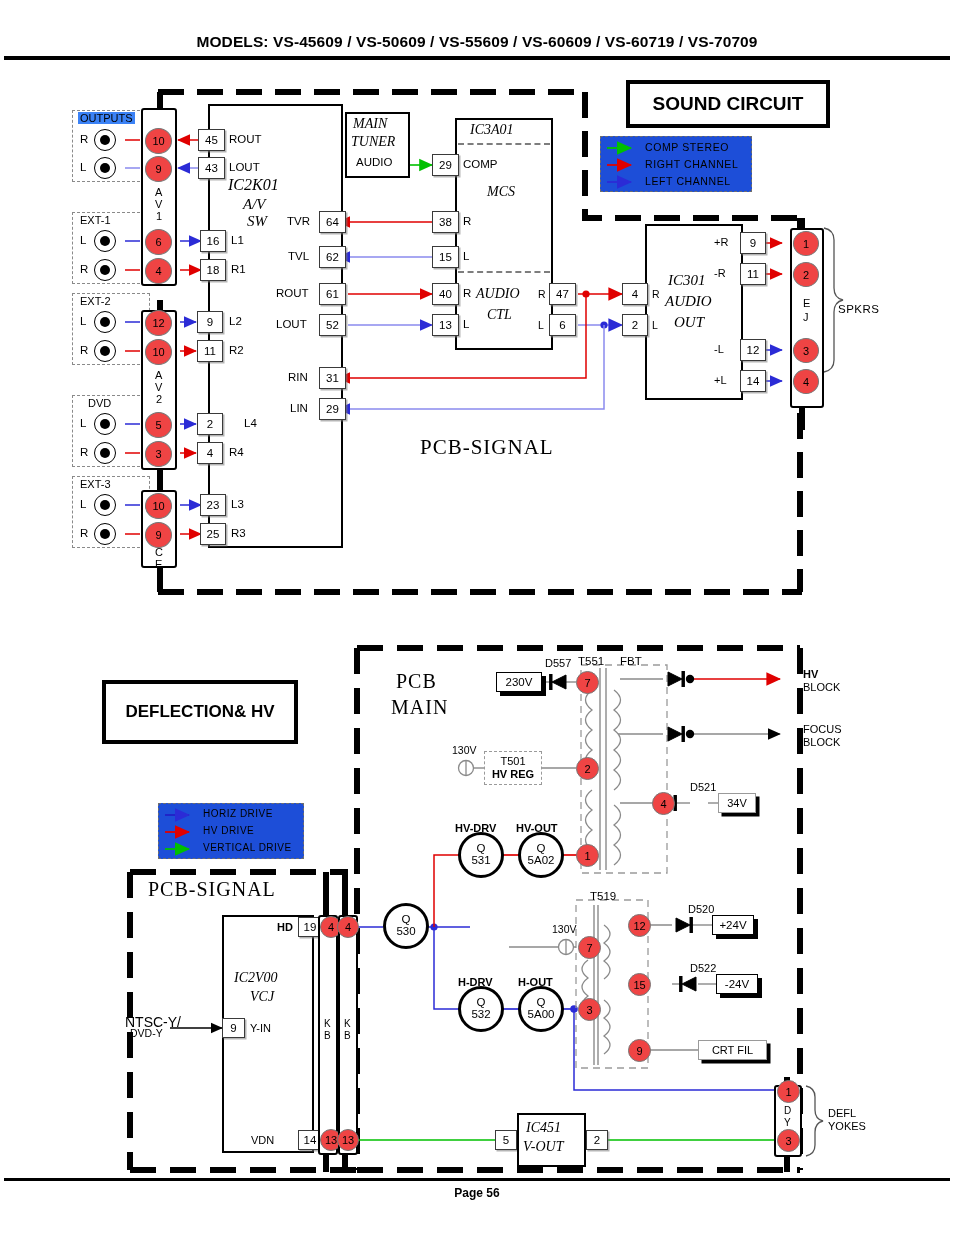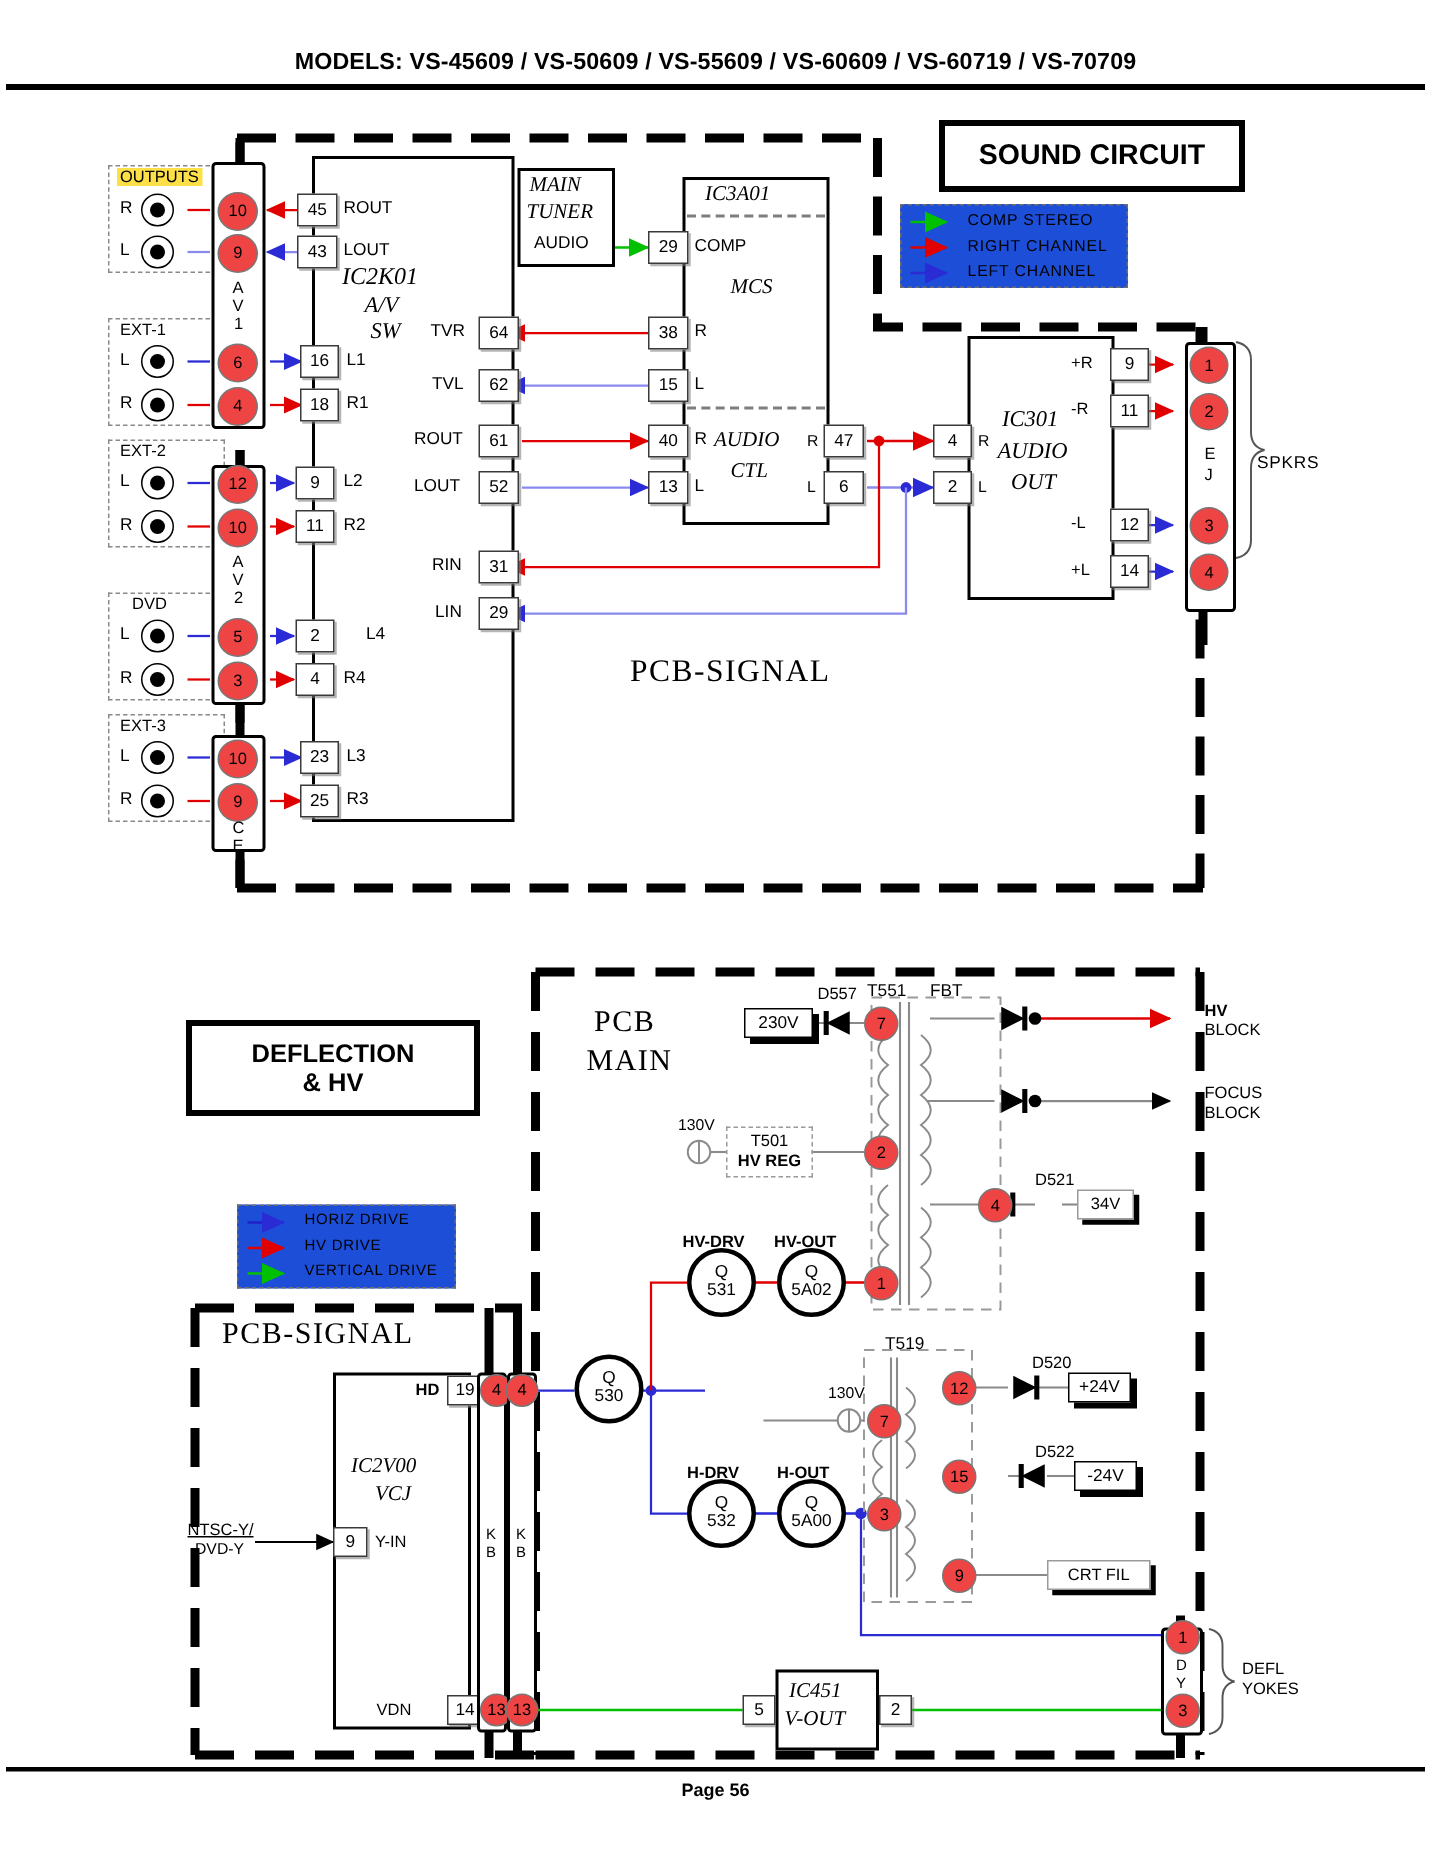--- a/index.html
+++ b/index.html
@@ -290,21 +290,21 @@
       <path d="M6,11 L30,11" stroke="#00c000" stroke-width="1.8" marker-end="url(#aG)"></path>
       <path d="M6,28 L30,28" stroke="#e00000" stroke-width="1.8" marker-end="url(#aR)"></path>
       <path d="M6,45 L30,45" stroke="#2b2bd6" stroke-width="1.8" marker-end="url(#aB)"></path>
     </svg>
     <div class="lbl" style="left:44px;top:4px;font-size:10.5px;letter-spacing:.6px;">COMP STEREO</div>
     <div class="lbl" style="left:44px;top:21px;font-size:10.5px;letter-spacing:.6px;">RIGHT CHANNEL</div>
     <div class="lbl" style="left:44px;top:38px;font-size:10.5px;letter-spacing:.6px;">LEFT CHANNEL</div>
   </div>
 
   <div class="dashbox" style="left:72px;top:110px;width:78px;height:72px;"></div>
-  <div class="lbl" style="left:78px;top:112px;font-size:11px;background:#fde047;padding:0 2px;">OUTPUTS</div>
+  <div class="lbl" style="left:78px;top:112px;font-size:11px;background:#3b82f6;padding:0 2px;">OUTPUTS</div>
   <div class="lbl" style="left:80px;top:133px;font-size:11.5px;">R</div>
   <div class="jack" style="left:94px;top:129px;width:22px;height:22px;">
       <i></i>
     </div>
   <div class="lbl" style="left:80px;top:161px;font-size:11.5px;">L</div>
   <div class="jack" style="left:94px;top:157px;width:22px;height:22px;">
       <i></i>
     </div>
 
   <div class="dashbox" style="left:72px;top:212px;width:78px;height:72px;"></div>
@@ -470,21 +470,21 @@
 
   <div class="conn" style="left:790px;top:228px;width:34px;height:180px;"></div>
   <div class="cpin" style="left:793px;top:231px;width:26px;height:25px;">1</div>
   <div class="cpin" style="left:793px;top:262px;width:26px;height:25px;">2</div>
   <div class="lbl" style="left:803px;top:297px;font-size:11px;">E</div>
   <div class="lbl" style="left:803px;top:311px;font-size:11px;">J</div>
   <div class="cpin" style="left:793px;top:338px;width:26px;height:25px;">3</div>
   <div class="cpin" style="left:793px;top:369px;width:26px;height:25px;">4</div>
   <div class="lbl" style="left:838px;top:303px;font-size:11.5px;letter-spacing:.5px;">SPKRS</div>
 
-  <div class="blockhdr" style="left:124px;top:680px;width:188px;height:56px;font-size:17px;flex-direction:column;">
+  <div class="blockhdr" style="left:102px;top:680px;width:188px;height:56px;font-size:17px;flex-direction:row;">
     <span>DEFLECTION</span>
     <span>&amp; HV</span>
   </div>
 
   <div class="legbox" style="left:158px;top:803px;width:146px;height:56px;">
     <svg width="146" height="56" viewBox="0 0 146 56">
       <path d="M6,11 L30,11" stroke="#2020c8" stroke-width="1.8" marker-end="url(#aB)"></path>
       <path d="M6,28 L30,28" stroke="#e00000" stroke-width="1.8" marker-end="url(#aR)"></path>
       <path d="M6,45 L30,45" stroke="#00c000" stroke-width="1.8" marker-end="url(#aG)"></path>
     </svg>
@@ -499,21 +499,21 @@
 
   <div class="icbox" style="left:222px;top:915px;width:92px;height:238px;"></div>
   <div class="lbl ser" style="left:234px;top:970px;font-size:14px;">IC2V00</div>
   <div class="lbl ser" style="left:250px;top:989px;font-size:14px;">VCJ</div>
   <div class="lbl" style="left:277px;top:921px;font-size:11px;font-weight:bold;">HD</div>
   <div class="pinbox" style="left:298px;top:917px;width:24px;height:20px;">19</div>
   <div class="pinbox" style="left:222px;top:1018px;width:23px;height:20px;">9</div>
   <div class="lbl" style="left:250px;top:1022px;font-size:11px;">Y-IN</div>
   <div class="lbl" style="left:251px;top:1134px;font-size:11px;">VDN</div>
   <div class="pinbox" style="left:298px;top:1130px;width:24px;height:20px;">14</div>
-  <div class="lbl" style="left:125px;top:1014px;font-size:11px;text-decoration:underline;">NTSC-Y/</div>
+  <div class="lbl" style="left:125px;top:1014px;font-size:14px;">NTSC-Y/</div>
   <div class="lbl" style="left:130px;top:1027px;font-size:10.5px;">DVD-Y</div>
 
   <div class="conn" style="left:318px;top:915px;width:20px;height:240px;"></div>
   <div class="cpin" style="left:320px;top:916px;width:22px;height:22px;">4</div>
   <div class="lbl" style="left:324px;top:1018px;font-size:10px;">K</div>
   <div class="lbl" style="left:324px;top:1030px;font-size:10px;">B</div>
   <div class="cpin" style="left:320px;top:1129px;width:22px;height:22px;">13</div>
 
   <div class="conn" style="left:338px;top:915px;width:20px;height:240px;"></div>
   <div class="cpin" style="left:337px;top:916px;width:22px;height:22px;">4</div>

